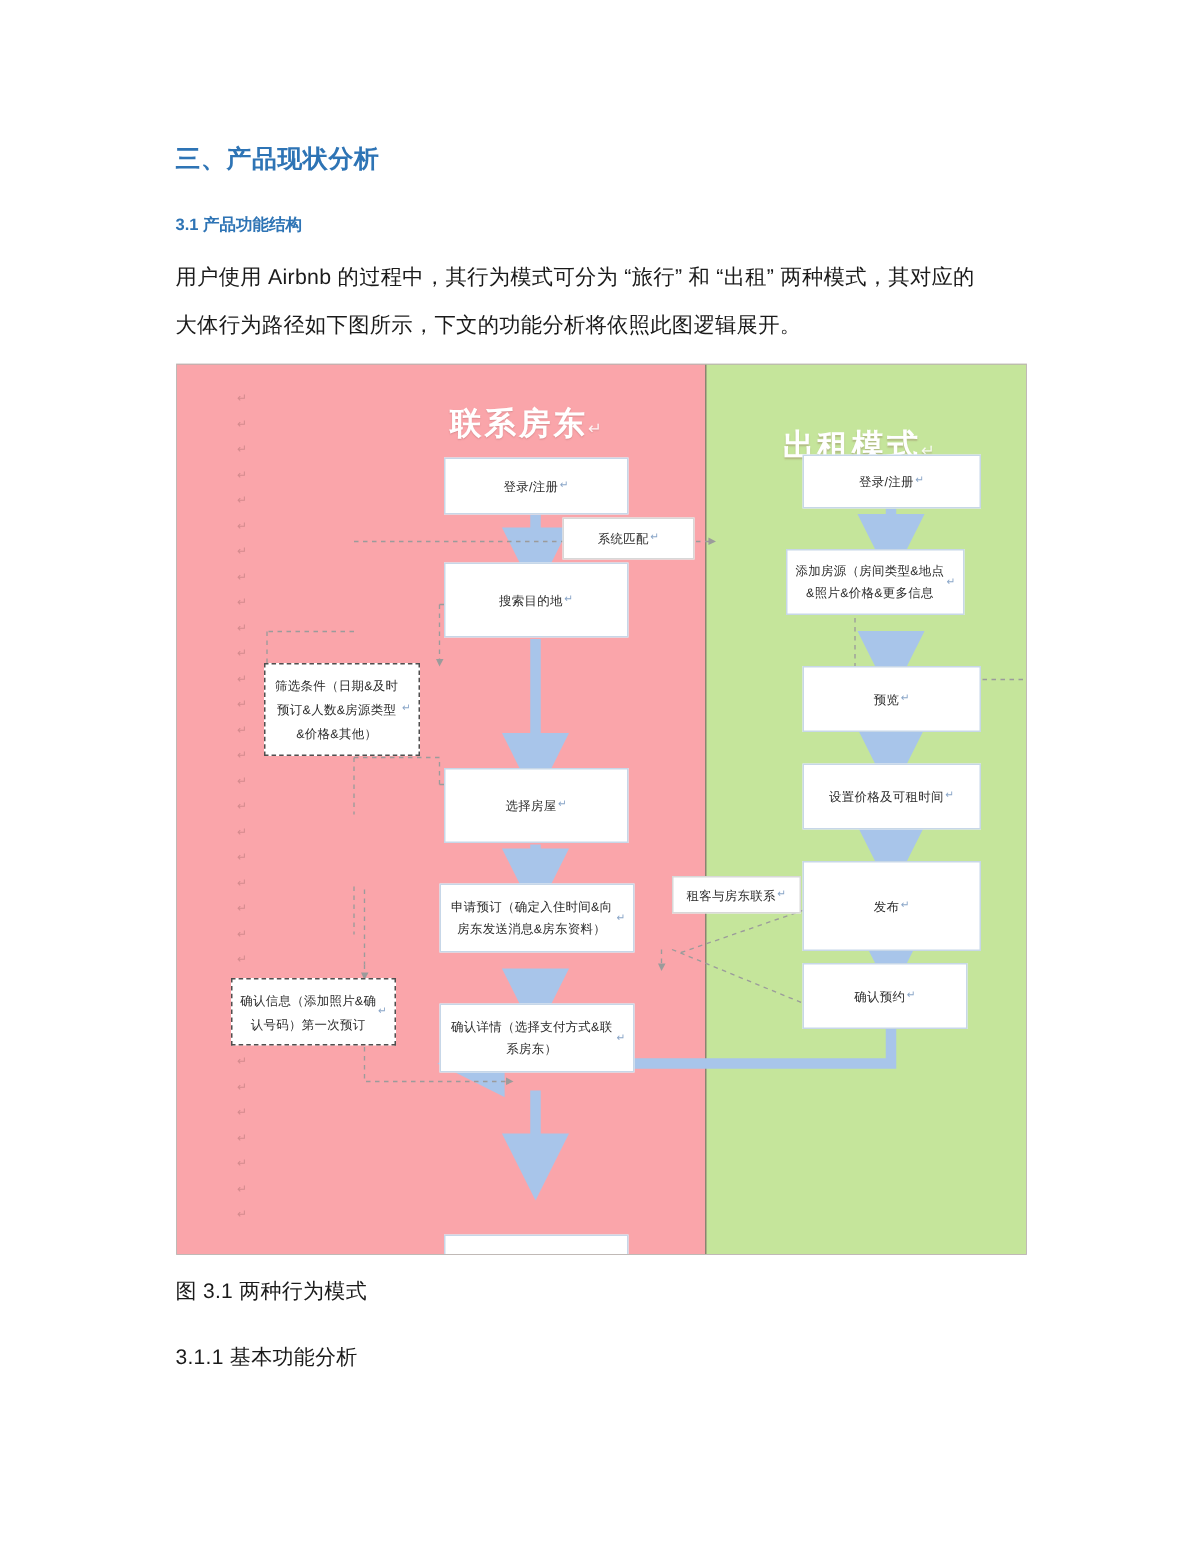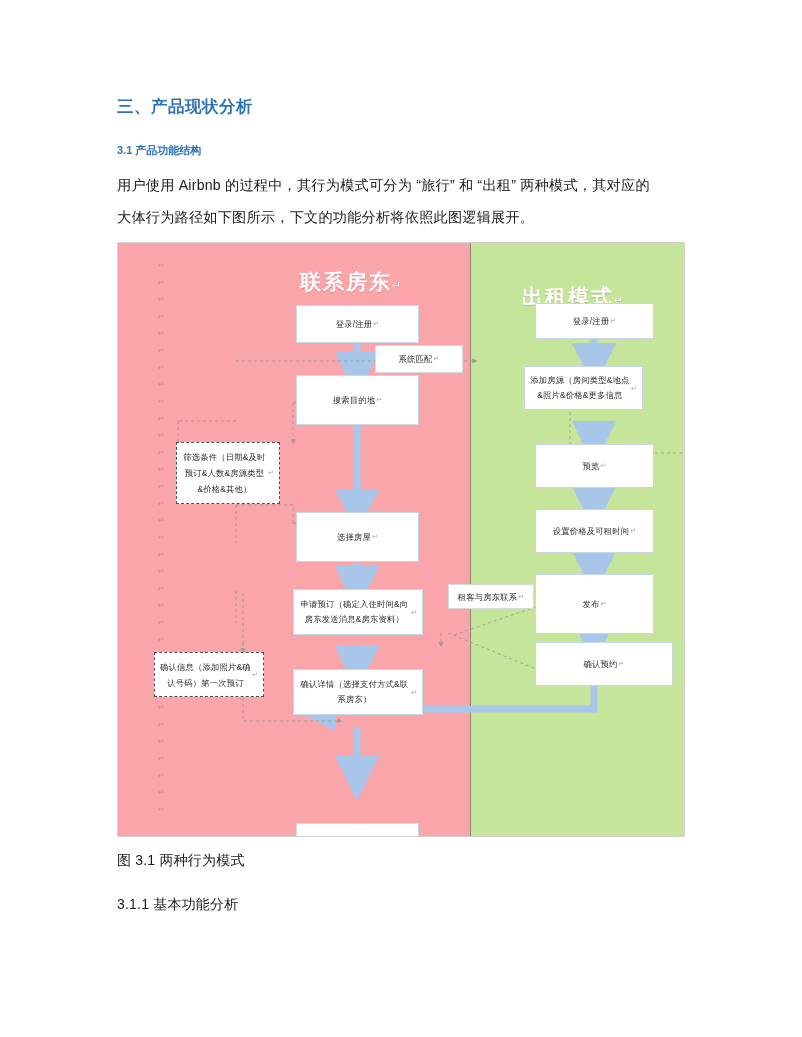--- a/index.html
+++ b/index.html
@@ -310,21 +310,21 @@
     <div class="node" style="left:417px; top:266px; width:119px; height:44px;">
       <span>设置价格及可租时间</span>
         <span class="pilcrow">↵</span>
     </div>
 
     <div class="node" style="left:417px; top:331px; width:119px; height:60px;">
       <span>发布</span>
         <span class="pilcrow">↵</span>
     </div>
 
-    <div class="node" style="left:417px; top:399px; width:138px; height:44px;">
+    <div class="node" style="left:417px; top:399px; width:110px; height:44px;">
       <span>确认预约</span>
         <span class="pilcrow">↵</span>
     </div>
 
   </div>
 
   <div class="caption">图 3.1 两种行为模式</div>
   <div class="subsec">3.1.1 基本功能分析</div>
 
 </div>

